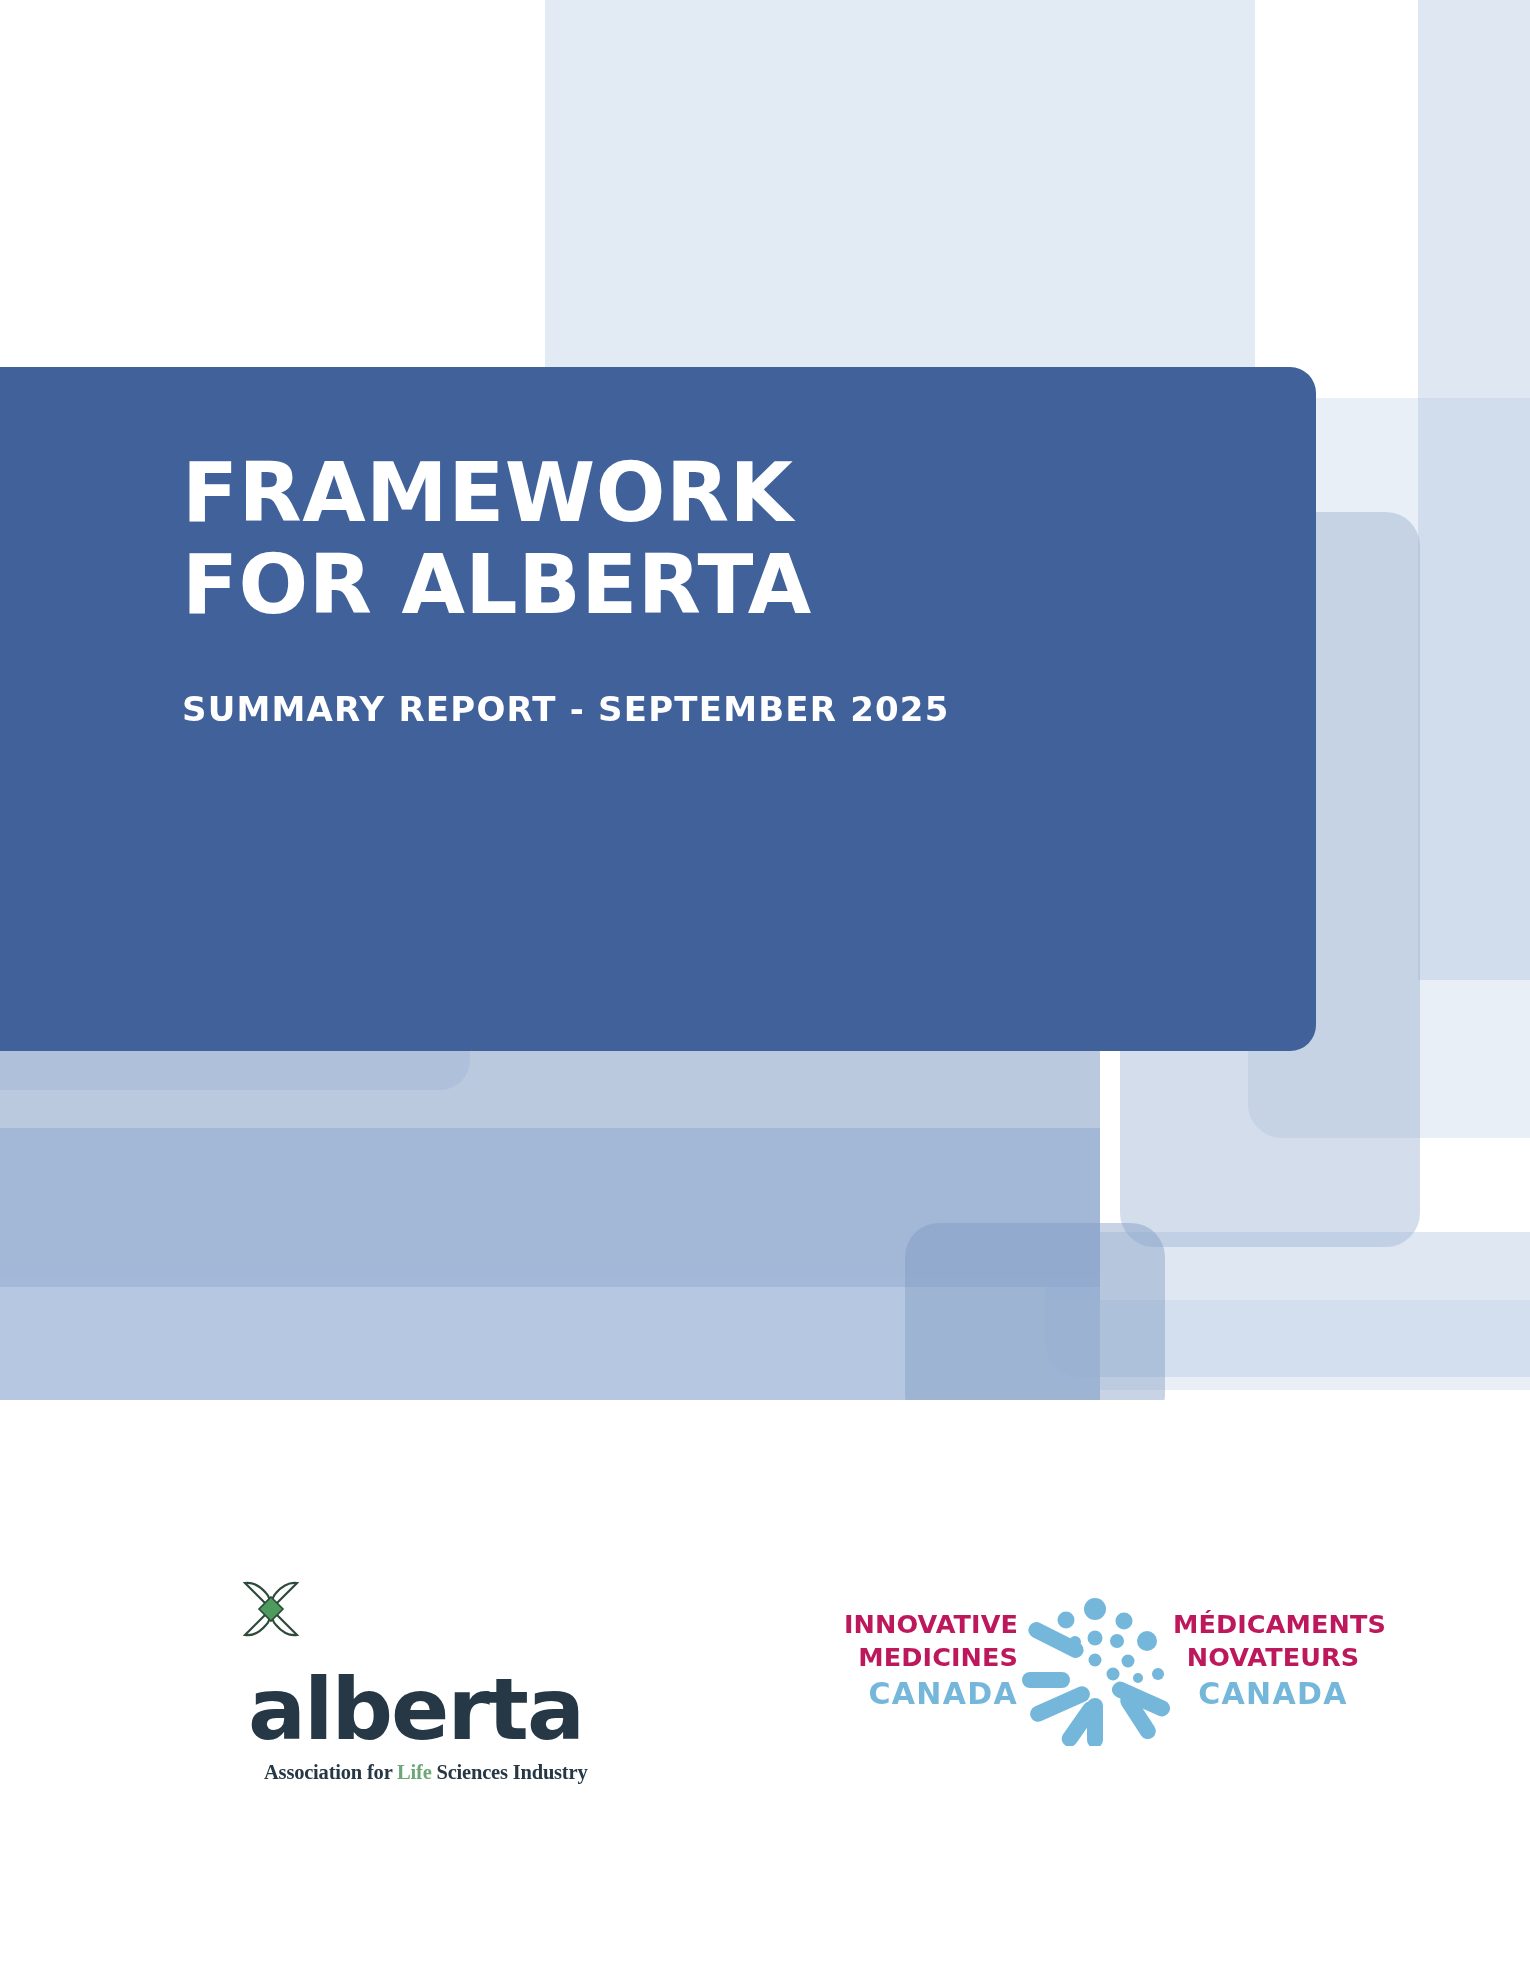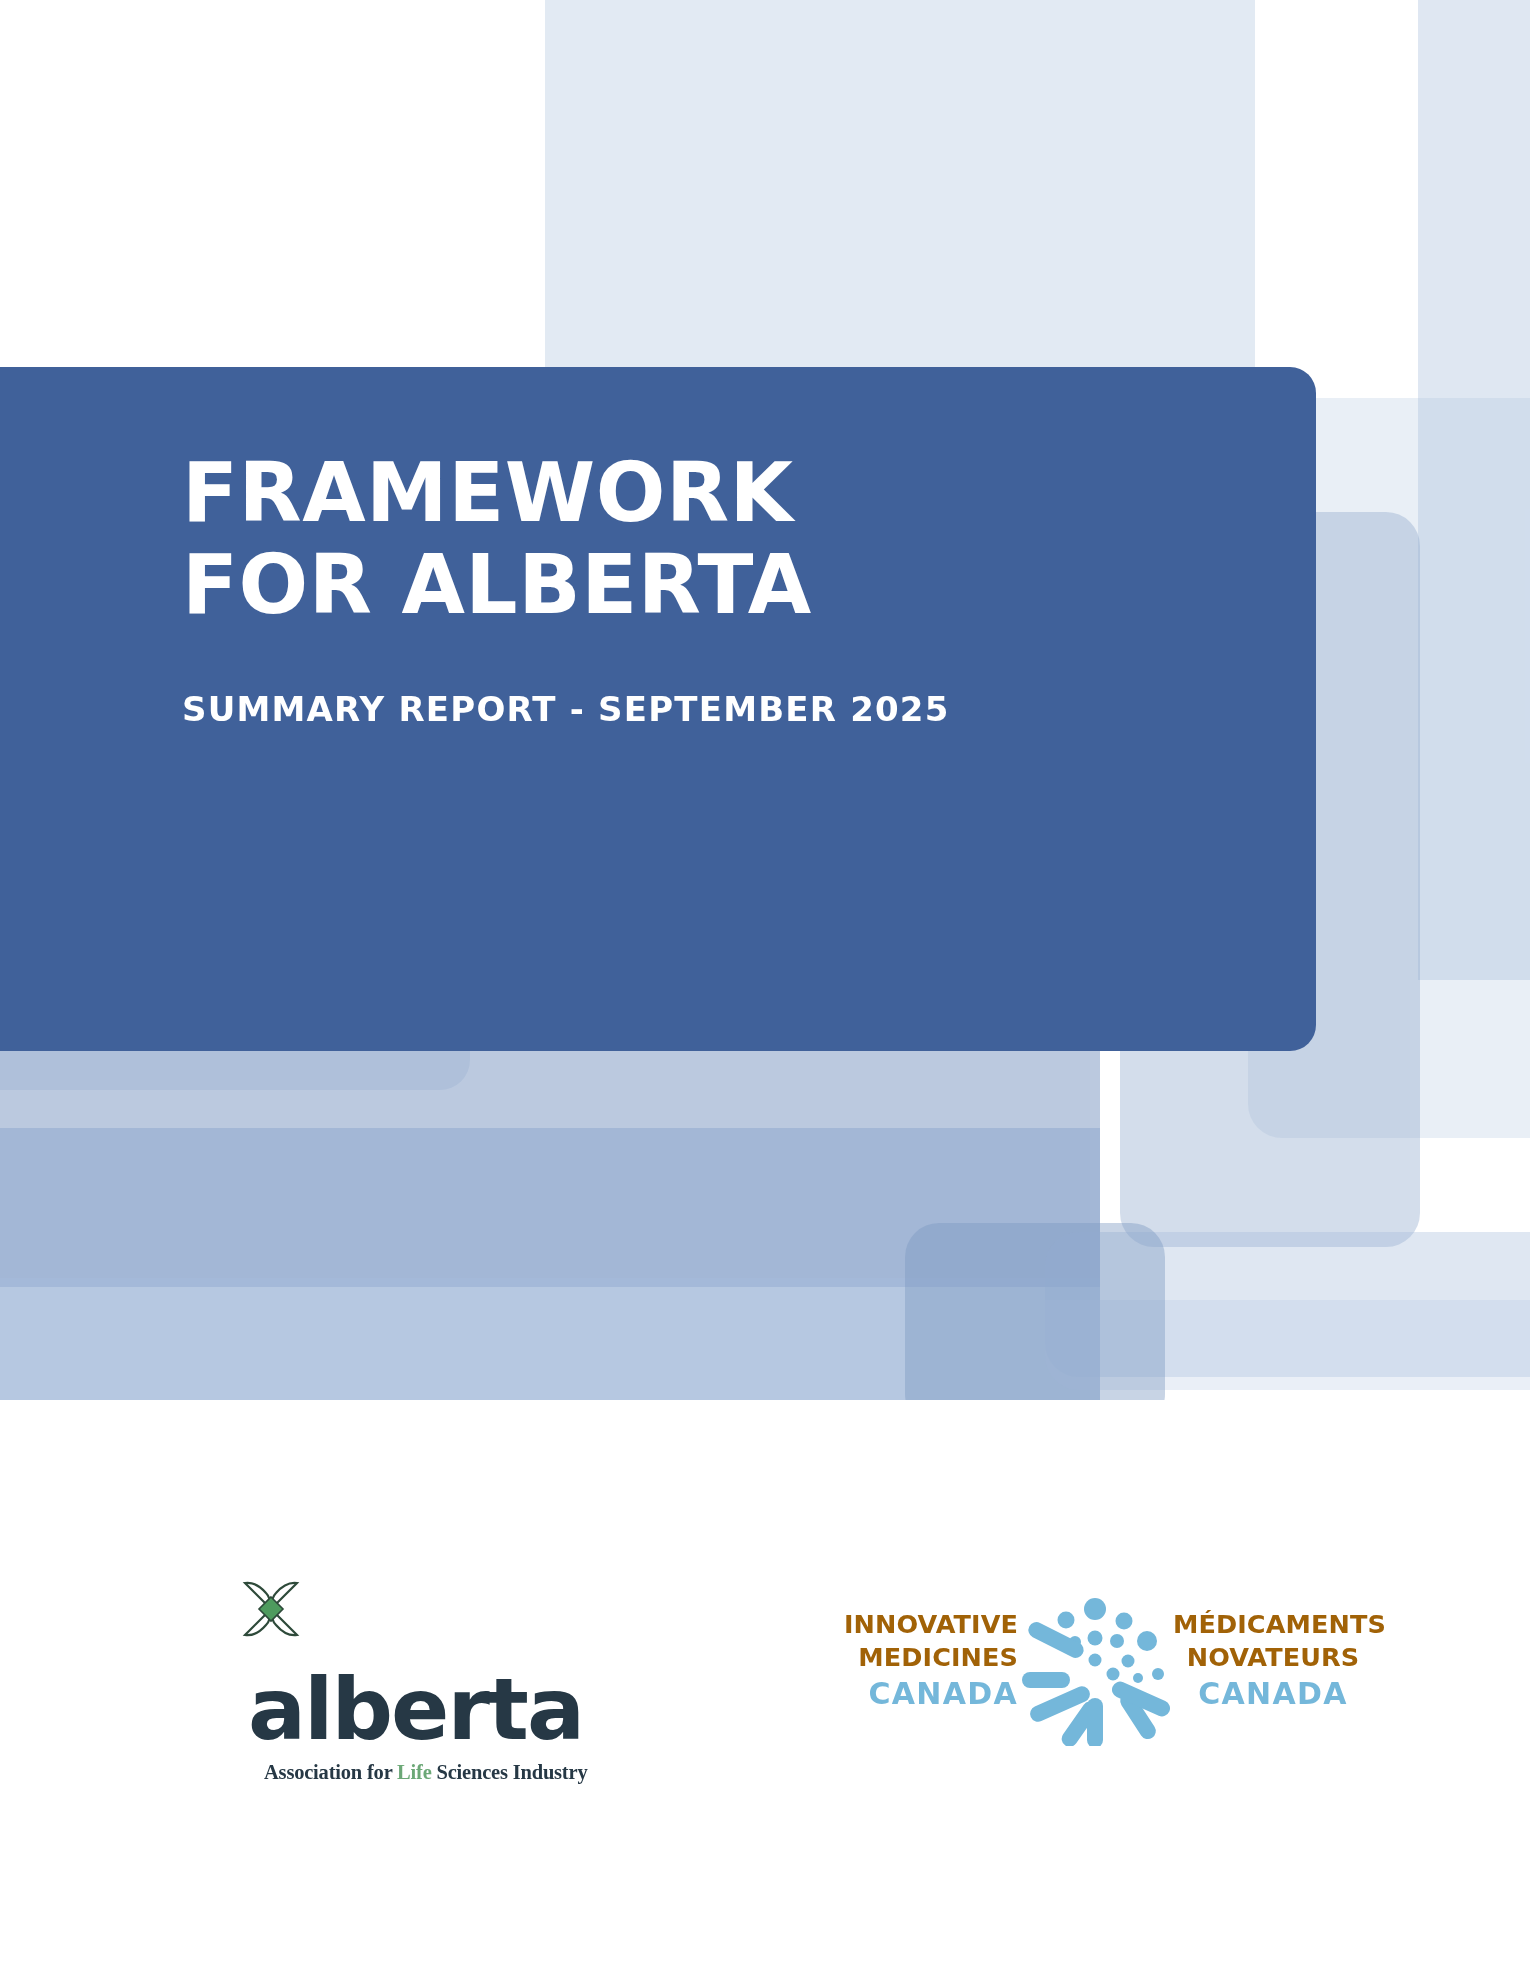--- a/index.html
+++ b/index.html
@@ -136,21 +136,21 @@
     width:530px; height:160px;
   }
   .imc-col { position:absolute; top:0; }
   .imc-left  { left:0px;   width:180px; text-align:right; }
   .imc-right { left:335px; width:200px; text-align:center;  }
   .imc-line {
     font-family:"DejaVu Sans", sans-serif;
     font-weight:700;
     font-size:25.5px;
     line-height:1.30;
-    color:#a16207;
+    color:#be185d;
     letter-spacing:0.1px;
     white-space:nowrap;
   }
   .imc-line.country { color:#74B7DA; font-weight:700; letter-spacing:1.3px; font-size:30px; }
   #imc-mark { position:absolute; left:182px; top:-22px; width:150px; height:160px; }
 </style>
 </head>
 <body>
 
 <div id="bg-decor">

